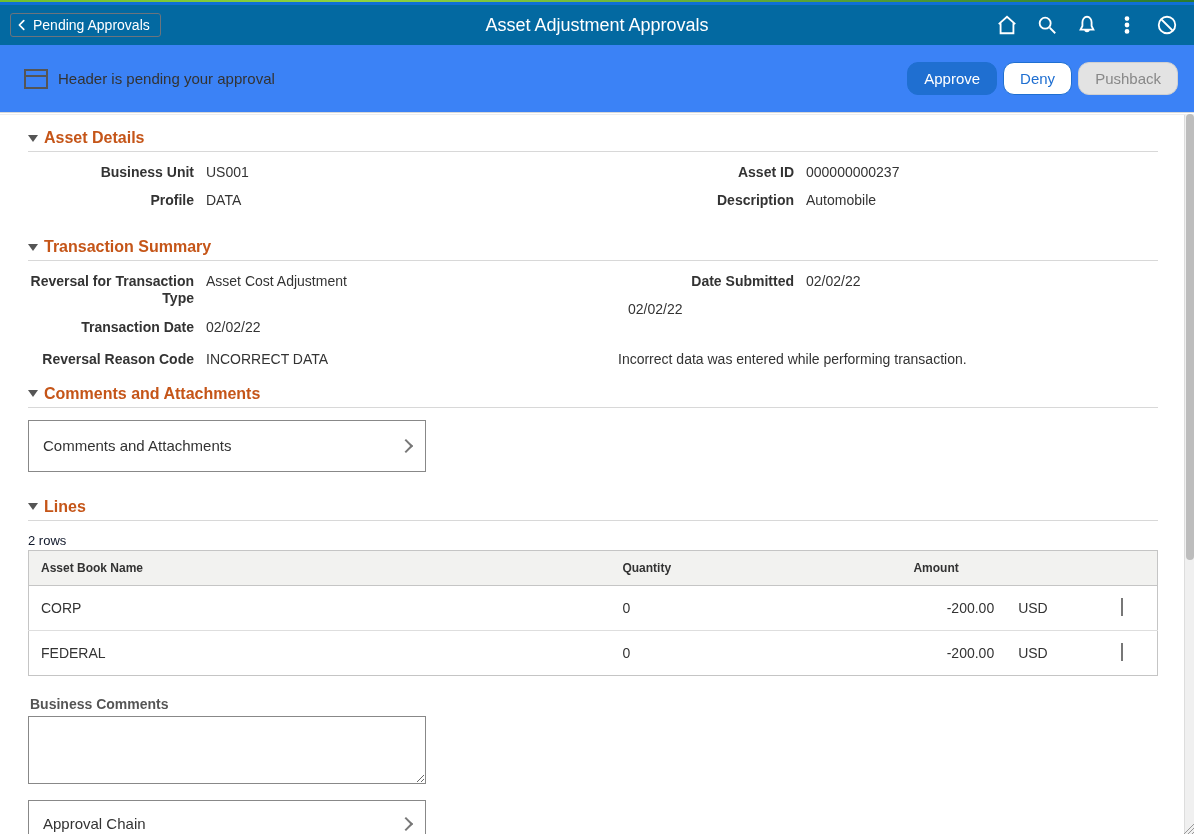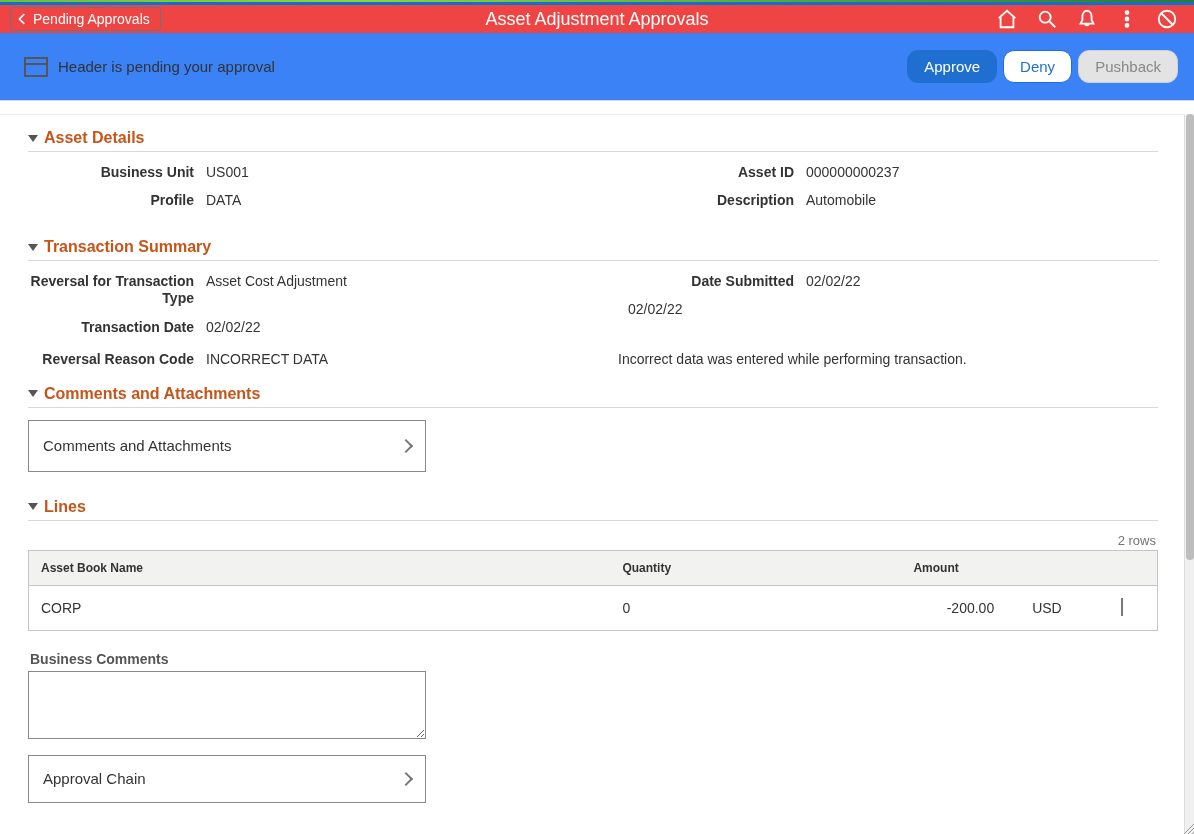--- a/index.html
+++ b/index.html
@@ -2,21 +2,21 @@
 <html><head>
 <meta charset="utf-8">
 <style>
   * { box-sizing: border-box; margin: 0; padding: 0; }
   html, body { height: 100%; font-family: Arial, Helvetica, sans-serif; font-size: 14px; color: #333; background: #fff; }
   .viewport { width: 1194px; height: 834px; overflow: hidden; position: relative; background: #fff; }
   .top-green { height: 3px; background: linear-gradient(to right, #6fbf2e, #8ed33f 30%, #2b7a2e 100%); }
   .top-blue  { height: 3px; background: #0f6fd6; margin-top: -1px; }
 
   .navbar {
-    height: 28px; background: #ef4444; color: #fff; display: flex; align-items: center;
+    height: 40px; background: #0369a1; color: #fff; display: flex; align-items: center;
     position: relative;
   }
   .back-btn {
     display: inline-flex; align-items: center; gap: 4px;
     background: transparent; color: #fff; border: 1px solid #6b747d;
     border-radius: 3px; padding: 3px 10px 3px 4px; margin-left: 10px;
     font-size: 14px; cursor: pointer;
   }
   .back-btn svg { width: 14px; height: 14px; }
   .nav-title {
@@ -68,27 +68,27 @@
   .span-note-line { display:flex; margin-bottom:18px; }
 
   .nav-tile {
     width: 398px; height: 52px; border: 1px solid #888; display: flex;
     align-items: center; justify-content: space-between; padding: 0 14px;
     font-size: 15px; cursor: pointer; margin-bottom: 12px; background:#fff;
   }
   .chevron-right { width: 10px; height: 10px; border-right: 2px solid #777; border-top: 2px solid #777; transform: rotate(45deg);}
   .chevron-right.sm { width:8px; height:8px; border-width:2px; }
 
-  .rows-count { text-align: right; font-size: 13px; color: #737373; margin: 6px 2px 2px 0; }
+  .rows-count { font-size: 13px; color: #0f172a; margin: 6px 2px 2px 0; }
   table.lines { width: 100%; border: 1px solid #c5c5c5; border-collapse: collapse; background:#fff;}
   table.lines th { text-align: left; font-size: 12px; font-weight: bold; padding: 10px 12px; background: #f2f2f0; border-bottom: 1px solid #c5c5c5; }
   table.lines td { font-size: 14px; padding: 14px 12px; border-bottom: 1px solid #dedede; }
   table.lines tr:last-child td { border-bottom: none; }
   td.amount { text-align: right; width: 90px; }
-  td.currency { width: 70px; text-align: center; }
+  td.currency { width: 70px; }
   td.nav-cell { width: 50px; text-align: center; cursor:pointer;}
   th.qty, td.qty { width: 120px; }
   th.amt-head { text-align: left; }
 
   .section-gap { height: 14px; }
 
   .approver-label { font-weight: bold; color:#555; font-size:14px; margin: 20px 0 4px 2px; }
   textarea.approver {
     width: 398px; height: 68px; border: 1px solid #888; resize: both;
     font-size: 14px; padding: 6px; font-family: inherit; display:block;
@@ -266,20 +266,27 @@
         </tr>
       </thead>
       <tbody>
         <tr>
           <td>CORP</td>
           <td class="qty">0</td>
           <td class="amount">-200.00</td>
           <td class="currency">USD</td>
           <td class="nav-cell"><span class="chevron-right sm"></span></td>
         </tr>
+        <tr>
+          <td>FEDERAL</td>
+          <td class="qty">0</td>
+          <td class="amount">-200.00</td>
+          <td class="currency">USD</td>
+          <td class="nav-cell"><span class="chevron-right sm"></span></td>
+        </tr>
       </tbody>
     </table>
 
     <div class="approver-label">Business Comments</div>
     <textarea class="approver" value="" style=""></textarea>
 
     <div style="height:16px;"></div>
 
     <div class="nav-tile" style="height:48px;">
       <span>Approval Chain</span>

